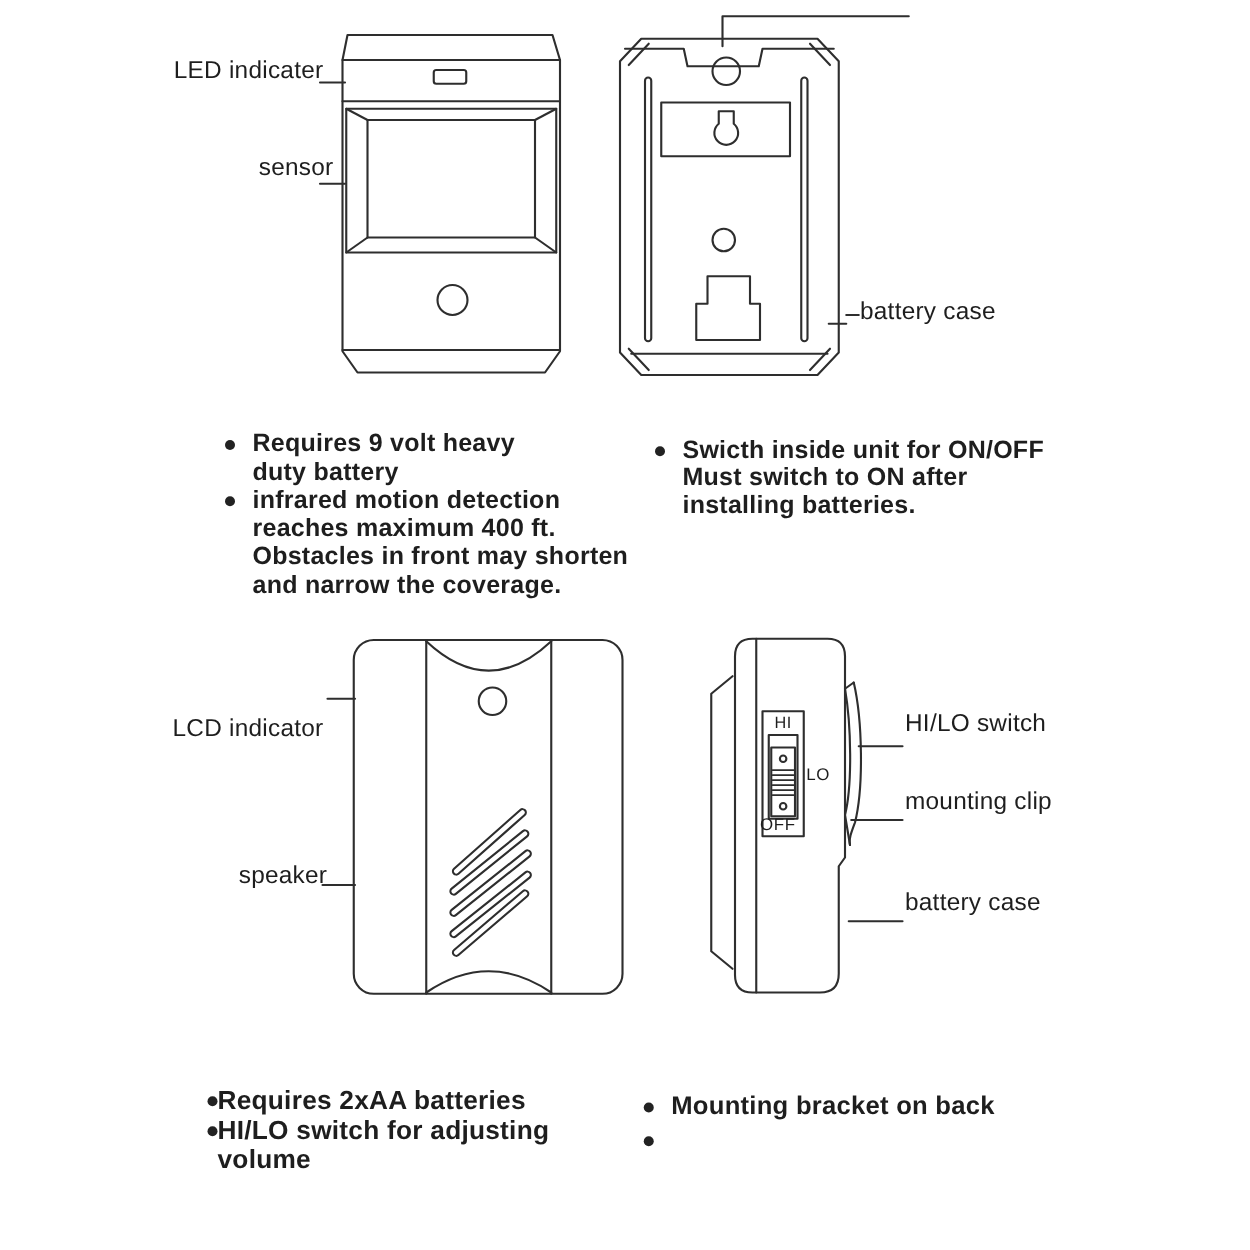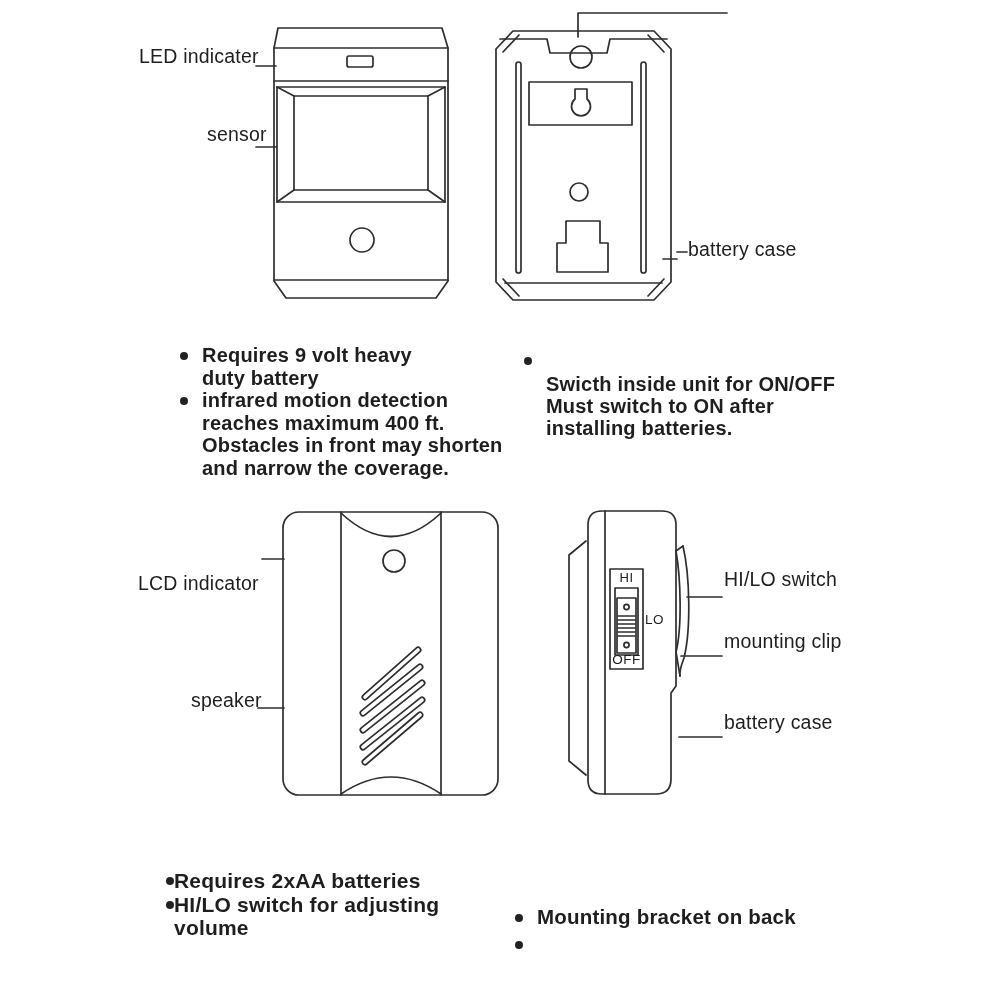--- a/index.html
+++ b/index.html
@@ -17,24 +17,24 @@
   .notes{position:absolute;list-style:none;margin:0;padding:0;}
   .notes li{display:flex;align-items:flex-start;font-weight:bold;}
   .dot{
     flex:0 0 auto;width:8px;height:8px;border-radius:50%;
     background:#222;margin-top:8px;
   }
   .note-text{white-space:pre-line;letter-spacing:.2px;}
   #tx-notes-left{left:180px;top:344px;width:340px;font-size:20px;line-height:22.5px;}
   #tx-notes-left .note-text{margin-left:14px;}
   #tx-notes-right{left:524px;top:349px;width:360px;font-size:20px;line-height:22px;}
-  #tx-notes-right .note-text{margin-left:14px;margin-top:24px;}
+  #tx-notes-right .note-text{margin-left:14px;}
   #rx-notes-left{left:166px;top:869px;width:340px;font-size:21px;line-height:23.5px;}
   #rx-notes-left .note-text{}
-  #rx-notes-right{left:515px;top:874px;width:360px;font-size:20.5px;line-height:21.5px;margin-top:32px;}
+  #rx-notes-right{left:515px;top:874px;width:360px;font-size:20.5px;line-height:21.5px;}
   #rx-notes-right .note-text{margin-left:14px;}
   #rx-notes-right li + li{margin-top:5px;}
   svg *{vector-effect:non-scaling-stroke;}
 </style>
 </head>
 <body>
 
 <div id="page">
 
   <svg id="artwork" viewBox="0 0 1000 1000" fill="none" stroke="#2e2e2e" stroke-width="1.7" stroke-linecap="round" stroke-linejoin="round">
@@ -131,21 +131,21 @@
   <div class="lbl" style="left:688px;top:238px;">battery case</div>
 
   <div class="lbl" style="left:138px;top:536px;margin-top:36px;">LCD indicator</div>
   <div class="lbl" style="left:191px;top:689px;">speaker</div>
   <div class="lbl" style="left:724px;top:568px;">HI/LO switch</div>
   <div class="lbl" style="left:724px;top:630px;">mounting clip</div>
   <div class="lbl" style="left:724px;top:711px;">battery case</div>
 
   <div class="devtxt" style="left:610px;top:570px;width:33px;text-align:center;font-size:13px;">HI</div>
   <div class="devtxt" style="left:645px;top:612px;font-size:13.5px;">LO</div>
-  <div class="devtxt" style="left:608px;top:652px;width:37px;text-align:center;font-size:13.5px;">OFF</div>
+  <div class="devtxt" style="left:608px;top:652px;width:37px;text-align:left;font-size:13.5px;">OFF</div>
 
   <ul class="notes" id="tx-notes-left">
     <li>
       <span class="dot"></span>
       <span class="note-text">Requires 9 volt heavy
 duty battery</span>
     </li>
     <li>
       <span class="dot"></span>
       <span class="note-text">infrared motion detection

